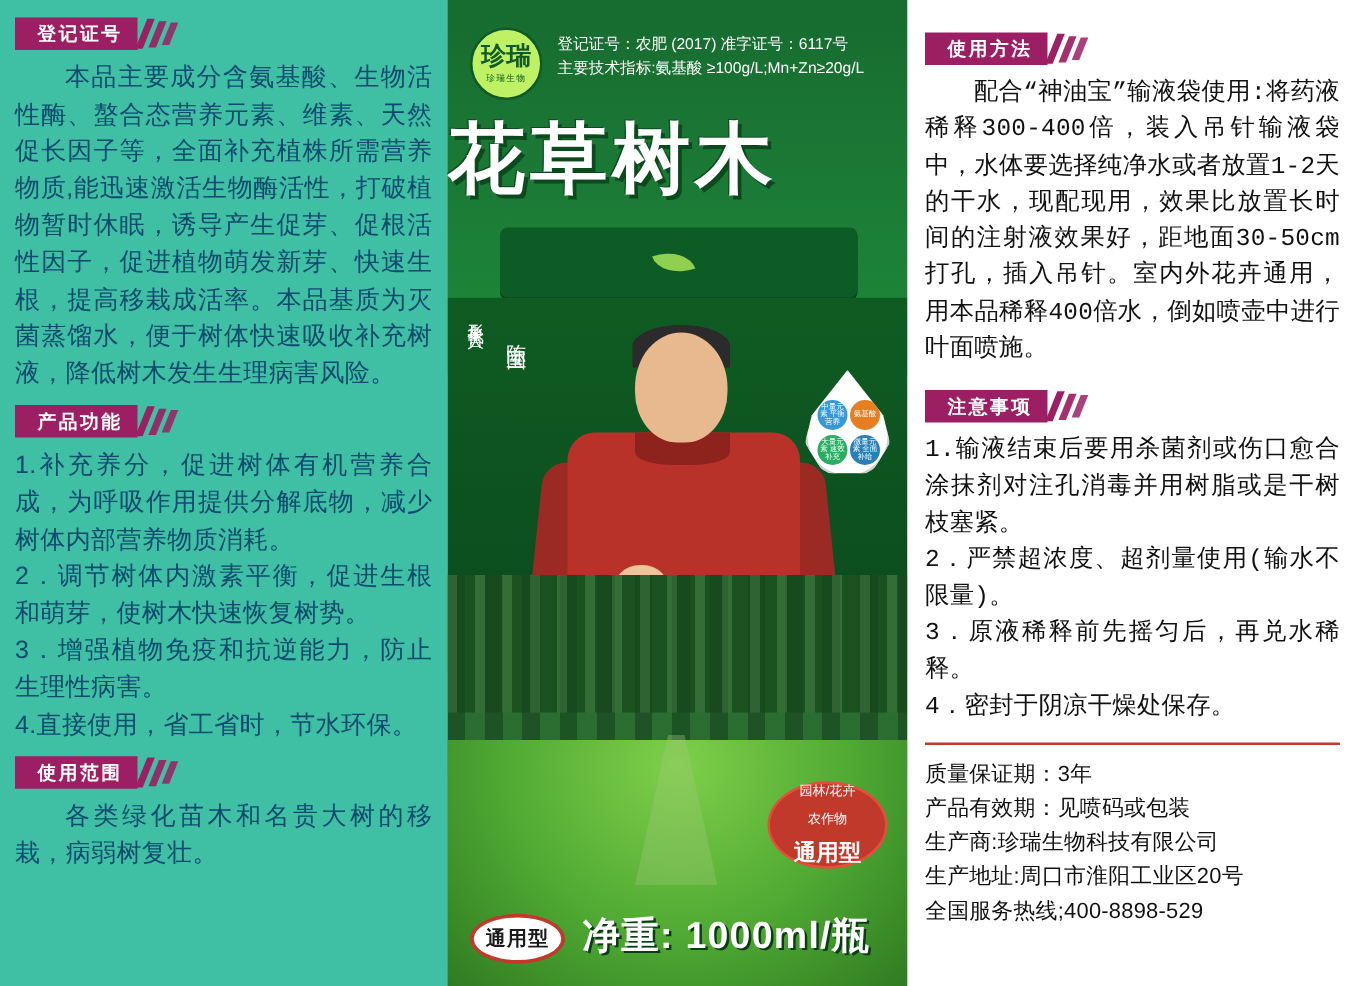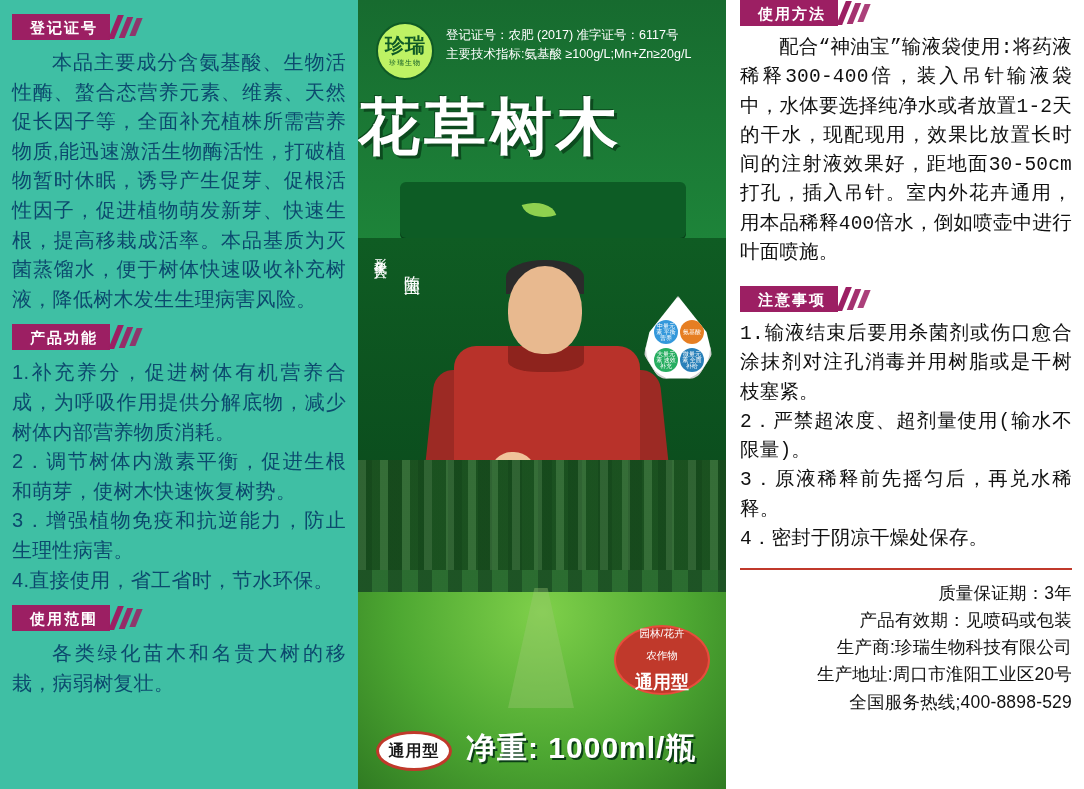--- a/index.html
+++ b/index.html
@@ -20,21 +20,21 @@
   .panel-left {
     position: absolute; left: 0; top: 0;
     width: 358px; height: 789px;
     background: #3fbfa4;
     padding: 14px 12px 10px 12px;
   }
   .panel-right {
     position: absolute; left: 726px; top: 0;
     width: 358px; height: 789px;
     background: #ffffff;
-    padding: 0 12px 10px 14px;
+    padding: 26px 12px 10px 14px;
   }
 
   
   .sec-head {
     position: relative;
     height: 26px;
     margin-bottom: 8px;
     display: flex;
     align-items: stretch;
   }
@@ -94,21 +94,20 @@
     border: none;
     border-top: 2px solid #c0392b;
     margin: 14px 0 10px 0;
   }
   .meta-line {
     color: #111111;
     font-size: 17.5px;
     line-height: 1.55;
     letter-spacing: 0.2px;
     white-space: pre;
-    text-align: right;
   }
 
   
   .panel-center {
     position: absolute; left: 358px; top: 0;
     width: 368px; height: 789px;
     background: #1f7a38;
     overflow: hidden;
   }
   .center-top {

